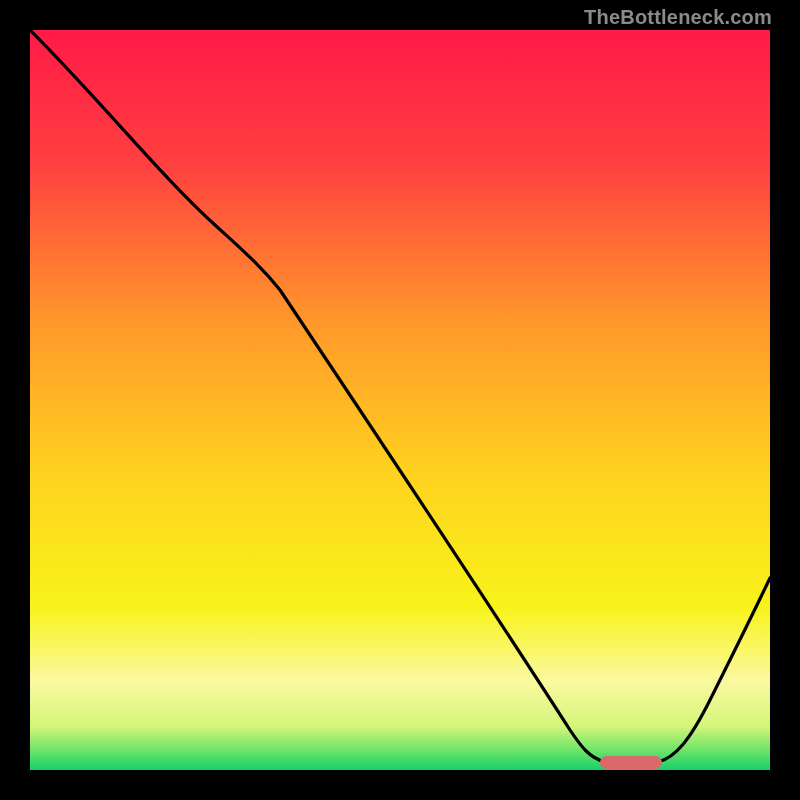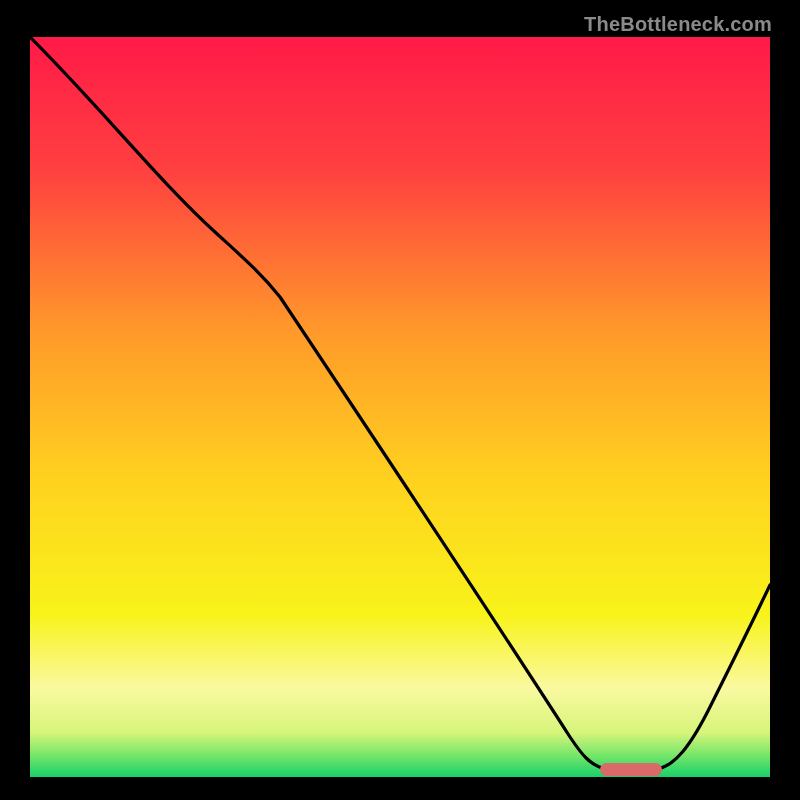--- a/index.html
+++ b/index.html
@@ -5,21 +5,21 @@
   html, body {
     margin: 0;
     padding: 0;
     width: 800px;
     height: 800px;
     background: #000;
     overflow: hidden;
   }
   .frame {
     position: absolute;
-    left: 0; top: 7px;
+    left: 0; top: 0;
     width: 800px;
     height: 604px;
     background: #000;
     text-align: center;
   }
   .plot {
     position: absolute;
     left: 30px;
     top: 30px;
     width: 740px;

